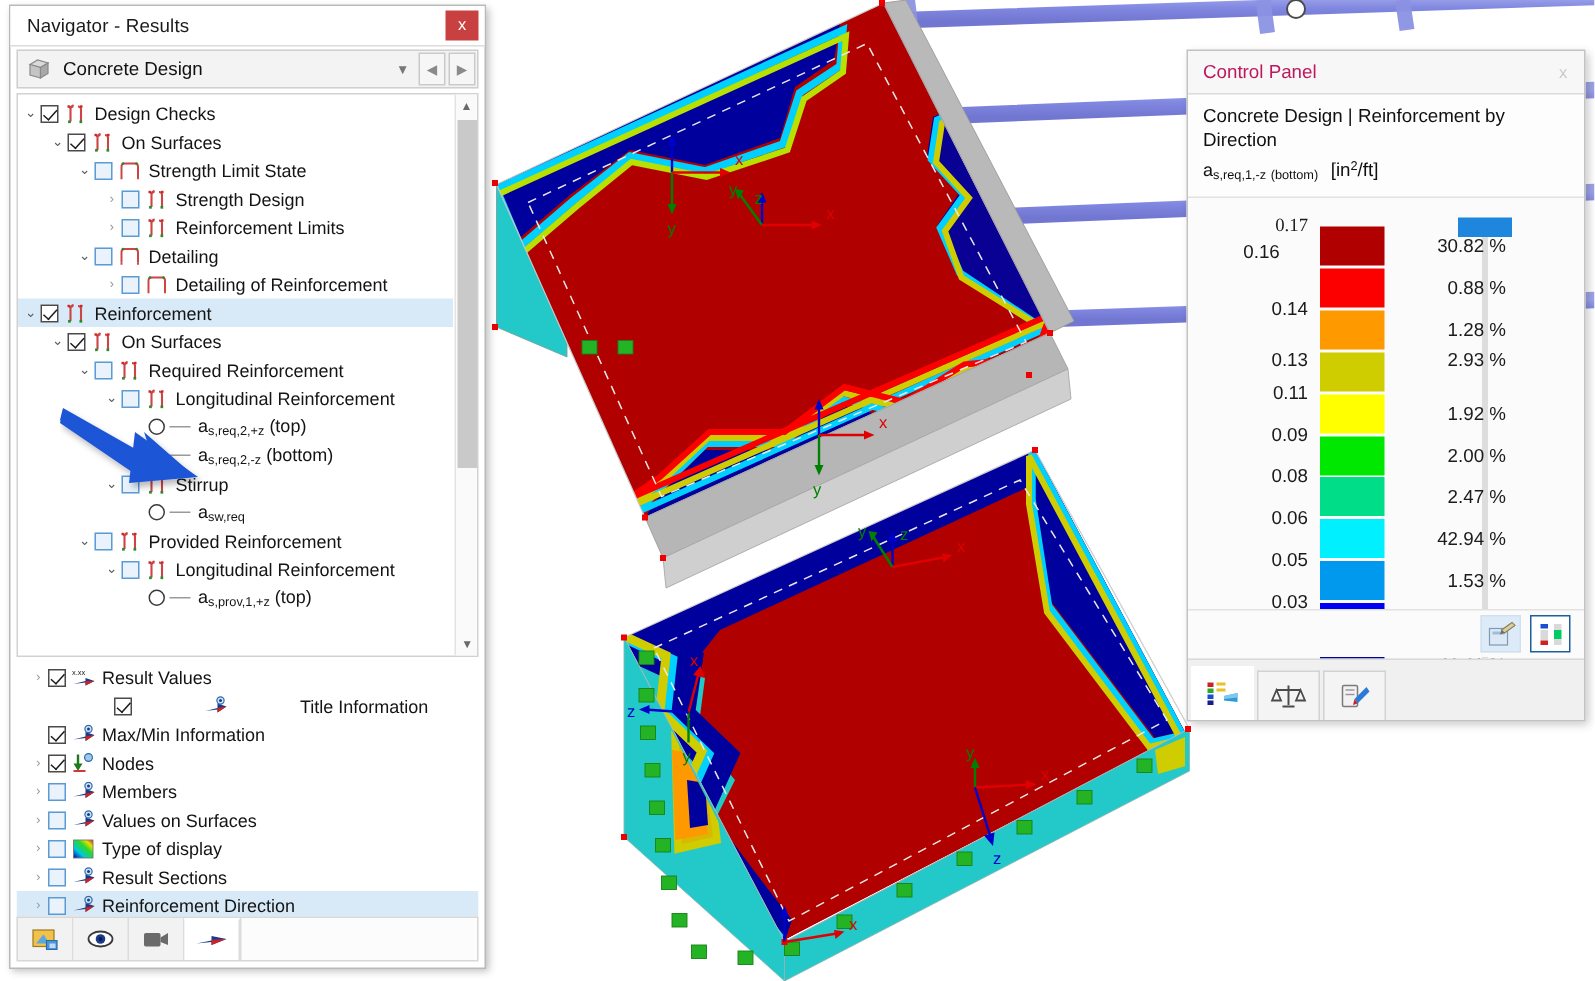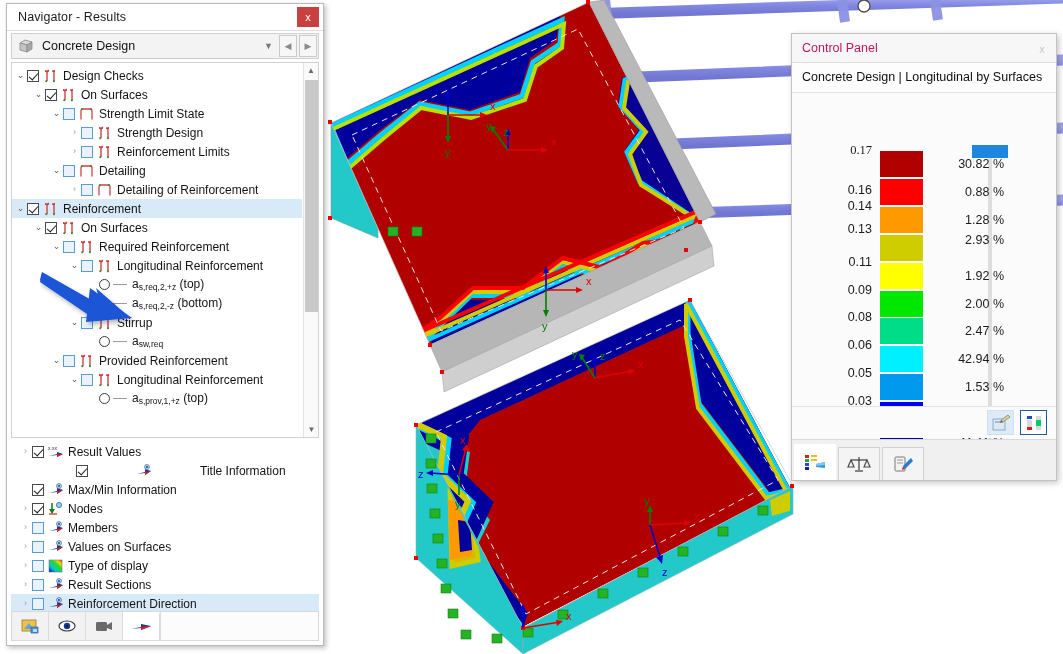--- a/index.html
+++ b/index.html
@@ -834,21 +834,25 @@
     </div>
   </div>
 
   <div id="control-panel">
     <div id="cp-titlebar">
       <div id="cp-title">Control Panel</div>
       <div id="cp-close">x</div>
     </div>
 
     <div id="cp-header">
-      <div id="cp-h1">Concrete Design | Longitudinal by Surfaces</div>
+      <div id="cp-h1">Concrete Design | Reinforcement by Direction</div>
+      <div id="cp-h2">
+        <span>a</span><span class="sub">s,req,1,-z</span><span class="sub" style="margin-left:3px">(bottom)</span>
+        <span class="u" style="margin-left:5px">[in</span><span class="sup">2</span><span class="u">/ft]</span>
+      </div>
     </div>
 
     <div id="legend">
       <div id="slider-track"></div>
     <div class="lswatch" style="top: 14px; background: rgb(176, 0, 0);"></div>
         <div class="lpct" style="top: 20px;">30.82 %</div>
         <div class="lswatch" style="top: 41.9px; background: rgb(252, 0, 0);"></div>
         <div class="lpct" style="top: 47.9px;">0.88 %</div>
         <div class="lswatch" style="top: 69.8px; background: rgb(255, 153, 0);"></div>
         <div class="lpct" style="top: 75.8px;">1.28 %</div>
@@ -862,23 +866,23 @@
         <div class="lpct" style="top: 187.4px;">2.47 %</div>
         <div class="lswatch" style="top: 209.3px; background: rgb(0, 240, 255);"></div>
         <div class="lpct" style="top: 215.3px;">42.94 %</div>
         <div class="lswatch" style="top: 237.2px; background: rgb(0, 153, 238);"></div>
         <div class="lpct" style="top: 243.2px;">1.53 %</div>
         <div class="lswatch" style="top: 265.1px; background: rgb(0, 0, 245);"></div>
         <div class="lpct" style="top: 271.1px;">2.12 %</div>
         <div class="lswatch" style="top: 293px; background: rgb(0, 0, 156);"></div>
         <div class="lpct" style="top: 299px;">11.11 %</div>
         <div class="lvalue" style="top: 6px; font-family: Liberation Serif, serif;">0.17</div>
-        <div class="lvalue" style="top: 46px;">0.16</div>
+        <div class="lvalue" style="top: 24px; text-align: center;">0.16</div>
         <div class="lvalue" style="top: 61.8px;">0.14</div>
-        <div class="lvalue" style="top: 85px;">0.13</div>
+        <div class="lvalue" style="top: 96px;">0.13</div>
         <div class="lvalue" style="top: 117.6px;">0.11</div>
         <div class="lvalue" style="top: 145.5px;">0.09</div>
         <div class="lvalue" style="top: 173.4px;">0.08</div>
         <div class="lvalue" style="top: 201.3px;">0.06</div>
         <div class="lvalue" style="top: 229.2px;">0.05</div>
         <div class="lvalue" style="top: 257.1px;">0.03</div>
         <div class="lvalue" style="top: 285px;">0.02</div>
         <div class="lvalue" style="top: 312.9px;">0.00</div>
         <div class="slider-handle" style="top: 8px; background: rgb(30, 134, 220);"></div>
         <div class="slider-handle" style="top: 322.9px; background: rgb(30, 134, 220);"></div>

